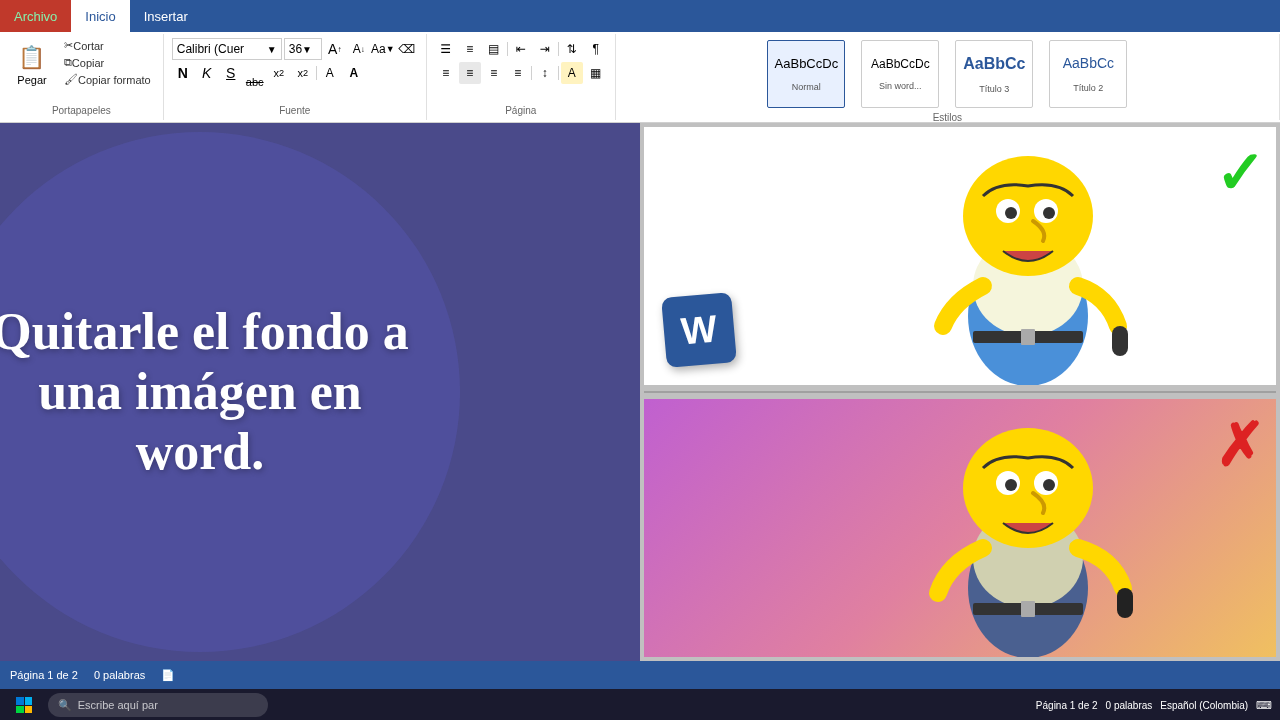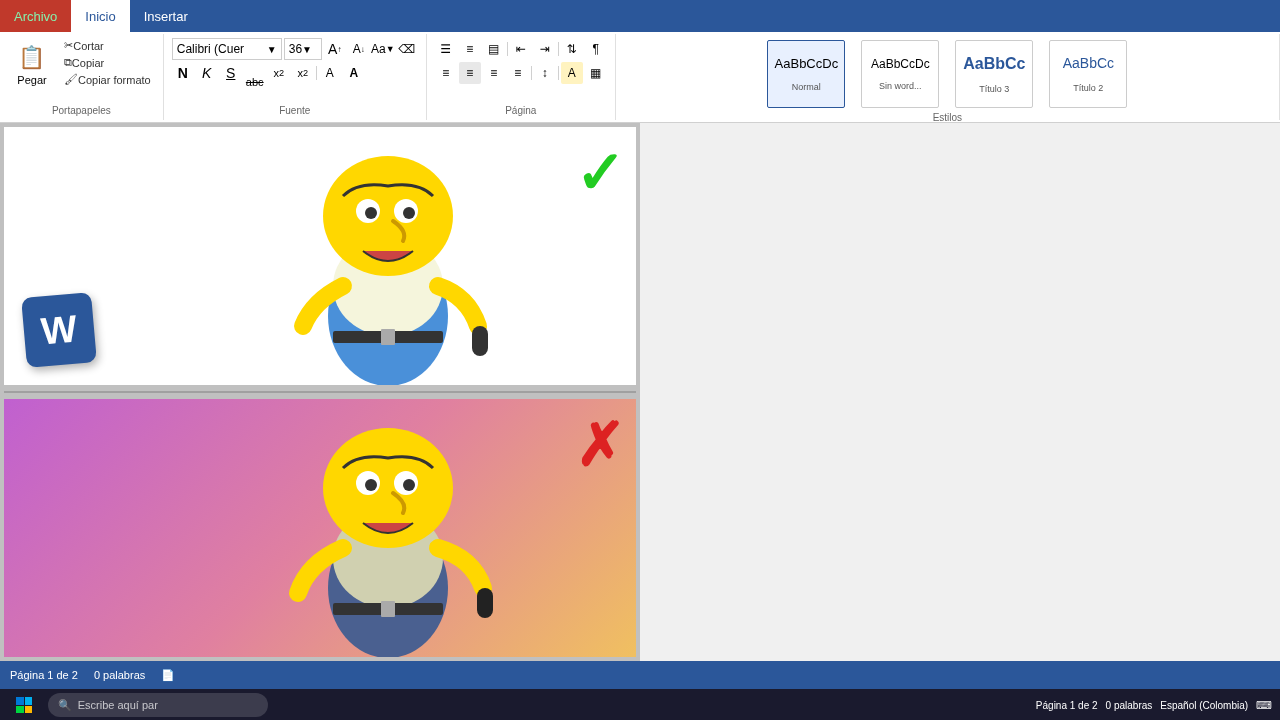--- a/index.html
+++ b/index.html
@@ -530,20 +530,25 @@
         </div>
       </div>
       <div class="ribbon-group-label">Estilos</div>
     </div>
 
   </div>
 </div>
 
 <div class="main-area" style="height: 538px;">
 
+  <div class="thumb-panel">
+    <div class="circle-overlay">
+      <div class="circle-text">Quitarle el fondo a una imágen en word.</div>
+    </div>
+  </div>
 
   <div class="doc-area">
 
     <div class="doc-page">
       <div class="cartoon-top">
 
         <svg viewBox="0 0 300 280" width="340" height="280" style="position:absolute; left:50%; top:50%; transform:translate(-30%,-50%);">
 
           <ellipse cx="150" cy="200" rx="60" ry="70" fill="#4a90d9"></ellipse>
 

